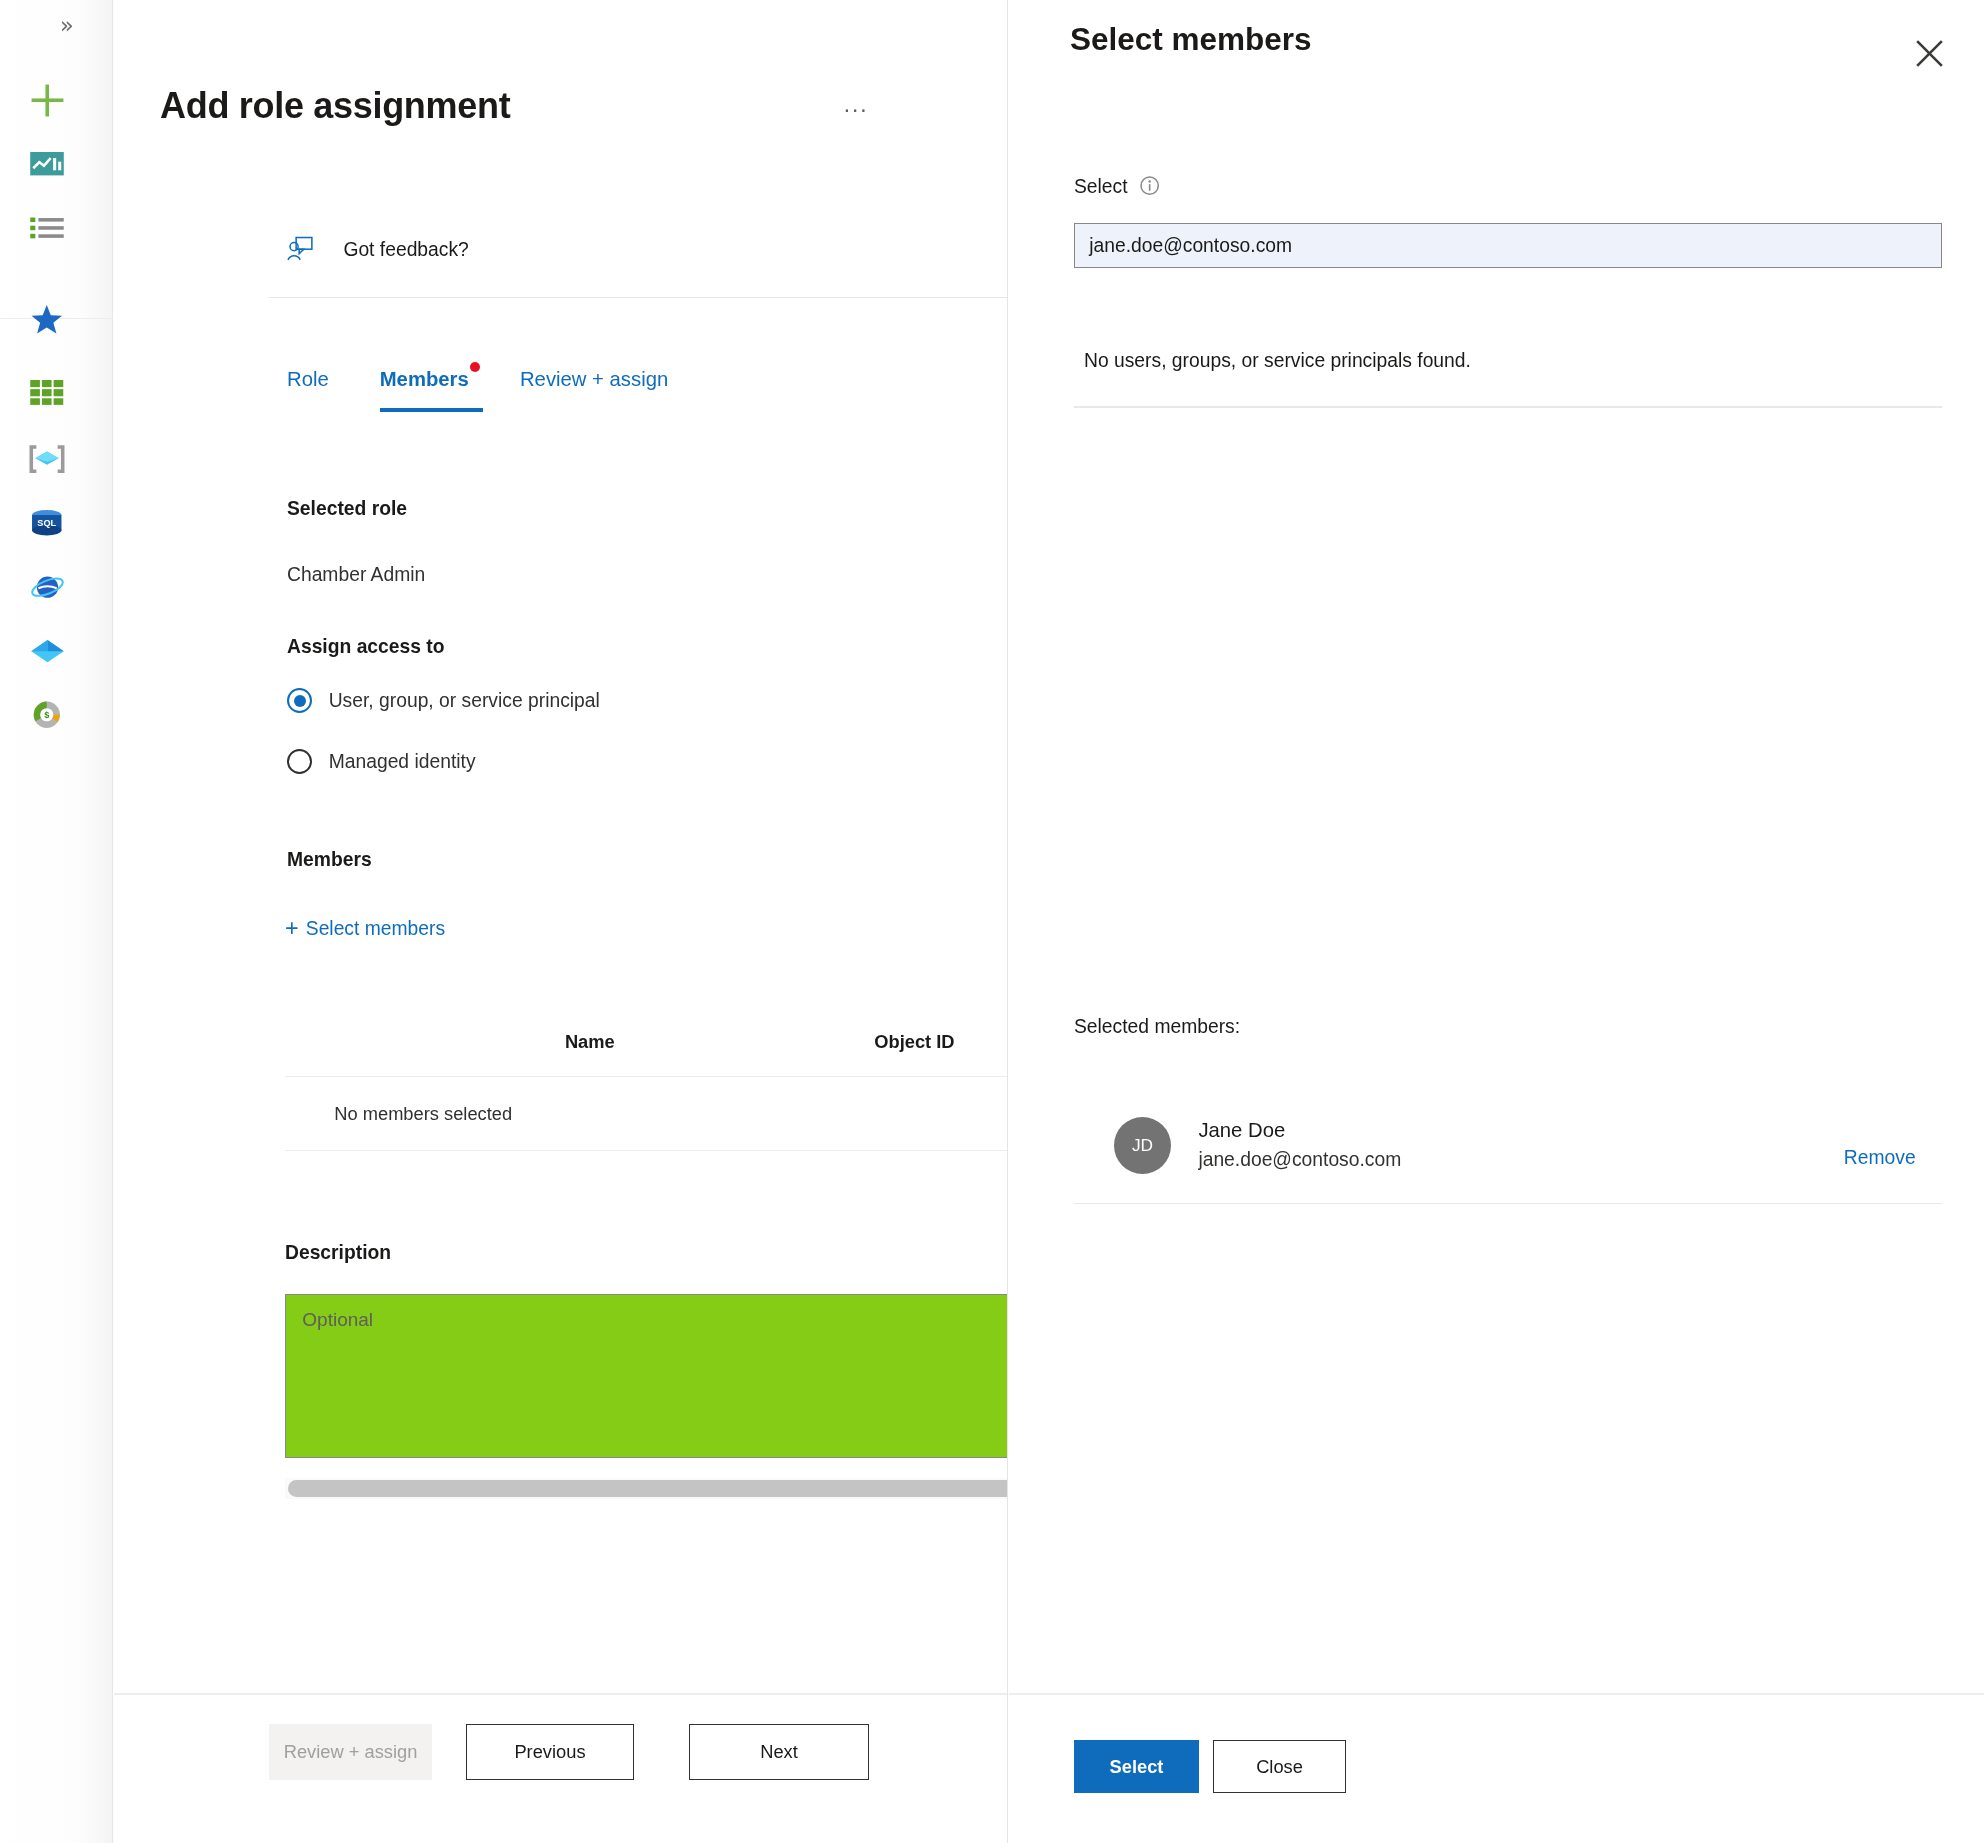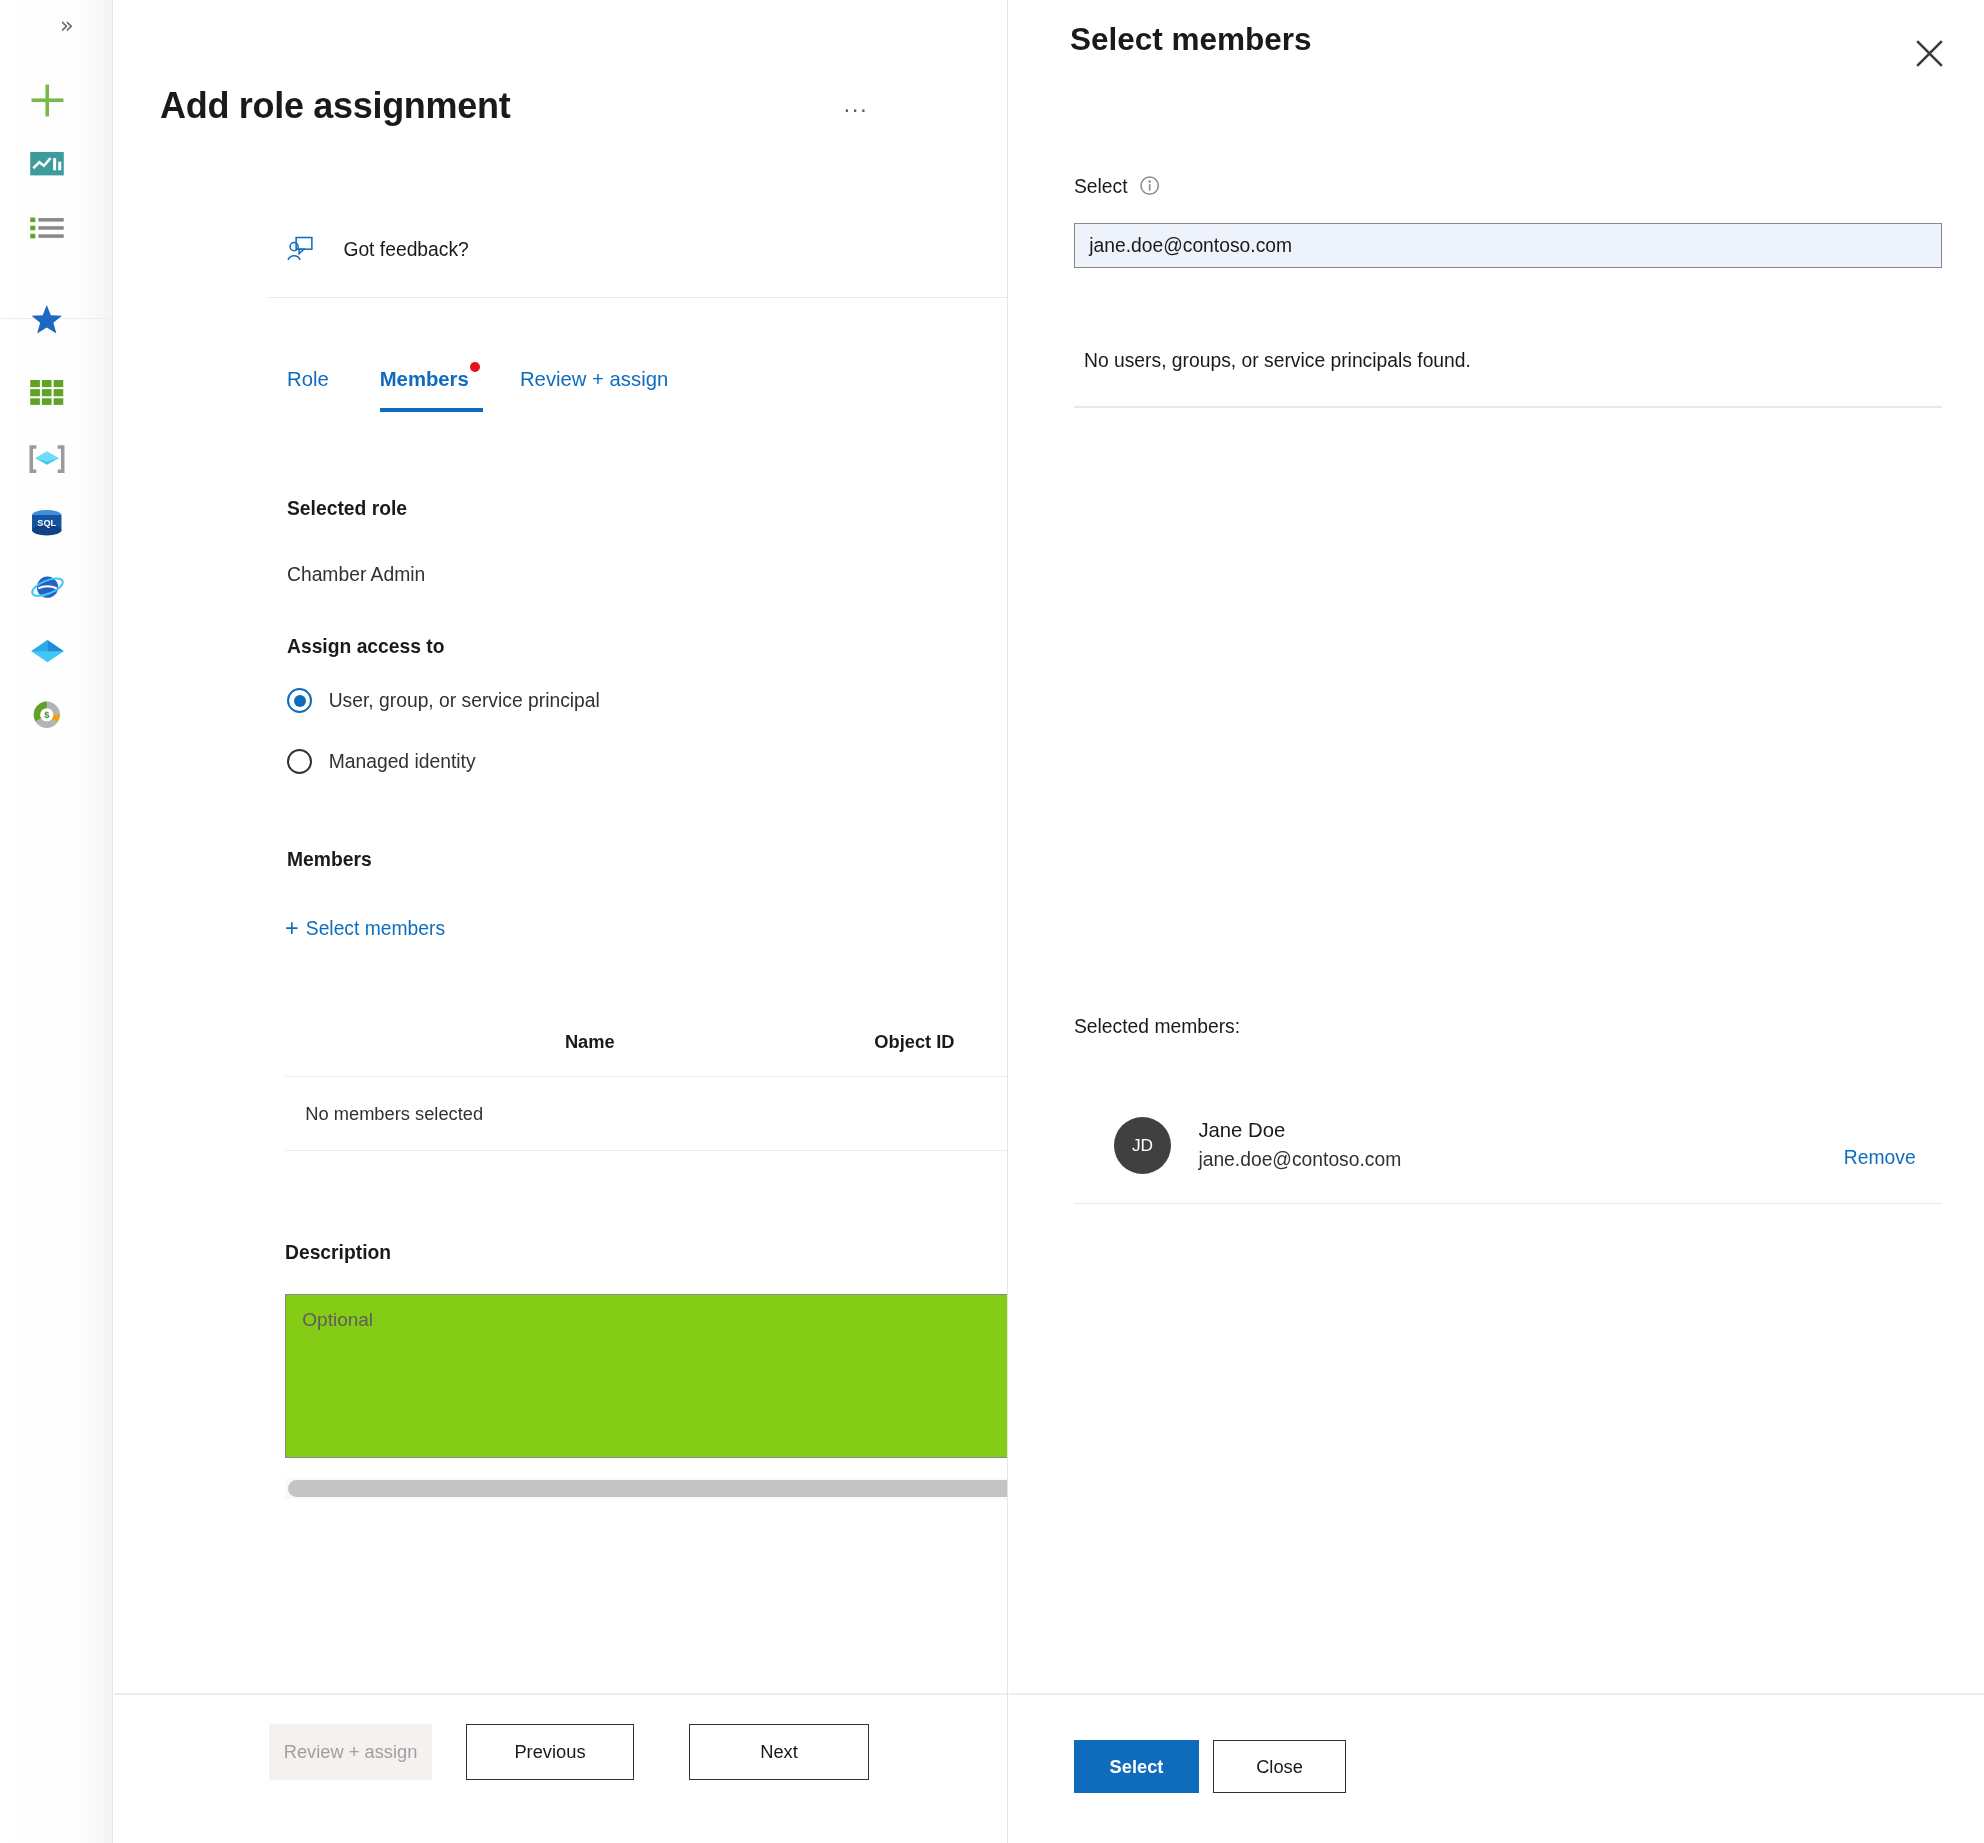--- a/index.html
+++ b/index.html
@@ -142,21 +142,21 @@
     display: flex; padding: 0 0 23.4px 20.3px;
     border-bottom: 1.5px solid #ededed;
   }
   .mt-head .col1 { width: 569px; font-size: 18.3px; font-weight: 700; color: #1b1a19; text-align: center; }
   .mt-head .col2 { font-size: 18.3px; font-weight: 700; color: #1b1a19; }
   .mt-row {
     display: flex; align-items: center;
     height: 74px; padding-left: 20.3px;
     border-bottom: 1.5px solid #ededed;
   }
-  .mt-row .cell { font-size: 18.3px; color: #323130; }
+  .mt-row .cell { font-size: 18.3px; color: #323130; margin-left: 29px; }
 
   #desc-head { position: absolute; left: 171px; top: 1242px; }
   #desc-box {
     position: absolute; left: 171px; top: 1294px;
     width: 777px; height: 164px;
     border: 1.5px solid #8a8886;
     background: #84cc16;
     padding: 14.2px 16.3px;
   }
   #desc-placeholder { font-size: 19px; color: #605e5c; }
@@ -240,21 +240,21 @@
     font-size: 19.3px; color: #1b1a19;
   }
   #rp-member-row {
     position: absolute; left: 65px; top: 1087px;
     width: 868px; height: 117px;
     display: flex; align-items: center;
     border-bottom: 1.5px solid #e8e8e8;
   }
   #rp-avatar {
     width: 57px; height: 57px; border-radius: 50%;
-    background: #404040; color: #ffffff;
+    background: #737373; color: #ffffff;
     display: flex; align-items: center; justify-content: center;
     font-size: 17.3px;
     margin-left: 40px;
     flex: none;
   }
   #rp-member-info { margin-left: 27.4px; }
   #rp-member-name { font-size: 20.3px; color: #1b1a19; margin-bottom: 6.1px; }
   #rp-member-mail { font-size: 19.3px; color: #323130; }
   #rp-remove {
     position: absolute; right: 26.4px; top: 60px;

